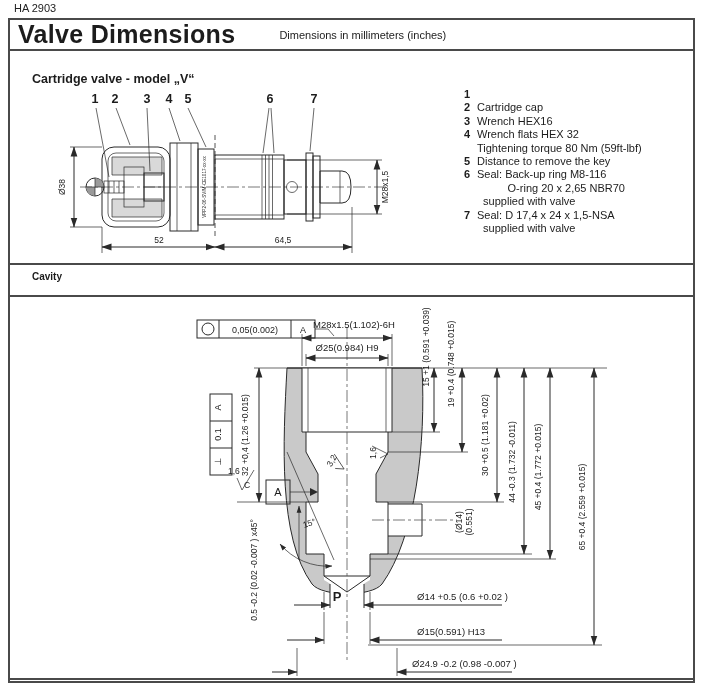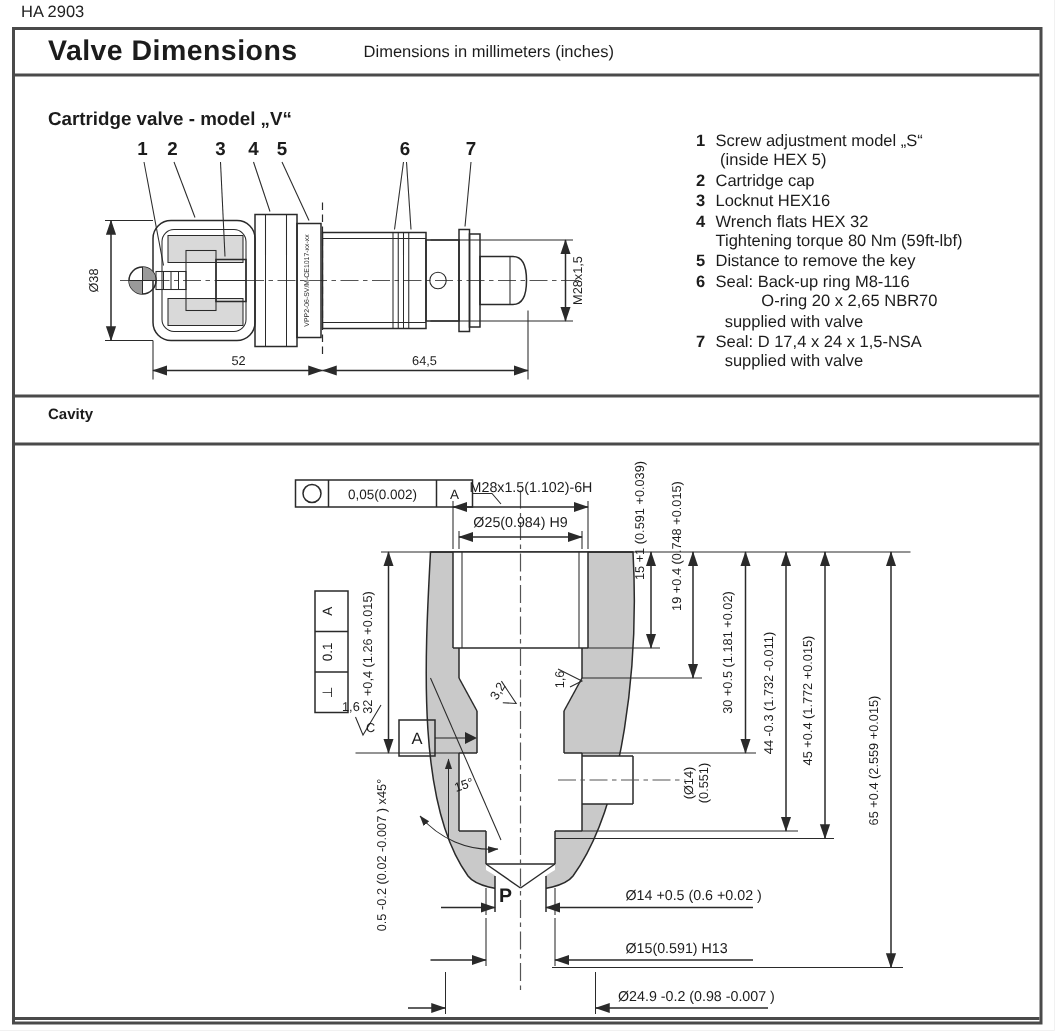--- a/index.html
+++ b/index.html
@@ -3,21 +3,21 @@
 <meta charset="utf-8">
 <style>
   html,body{margin:0;padding:0;background:#e8e8e8;}
   .page{position:relative;width:703px;height:687px;background:#ffffff;overflow:hidden;
         font-family:"Liberation Sans","DejaVu Sans",sans-serif;color:#1c1c1c;}
   .doc-number{position:absolute;left:14px;top:2px;font-size:11px;color:#222;}
   .frame{position:absolute;left:8px;top:18px;width:687px;height:665px;
          border:2px solid #4a4a4a;box-sizing:border-box;background:#fff;}
   .title-row{position:absolute;left:0;top:0;width:100%;height:29px;
              border-bottom:2px solid #4a4a4a;display:flex;align-items:center;}
-  .title-row h1{margin:0 0 0 22px;font-size:19px;letter-spacing:.3px;}
+  .title-row h1{margin:0 0 0 8px;font-size:25px;letter-spacing:.3px;}
   .title-row .subtitle{margin-left:44px;font-size:11px;font-weight:400;}
   .section-label{position:absolute;left:22px;font-weight:bold;}
   .s1{top:52px;font-size:12.5px;}
   .s2{top:251px;font-size:10px;}
   .divider{position:absolute;left:0;width:100%;height:0;border-top:2px solid #4a4a4a;}
   .d1{top:243px;}
   .d2{top:275px;}
   .d3{top:658px;}
   .notes{position:absolute;left:454px;top:68px;width:236px;font-size:11px;line-height:13.4px;}
   .note{display:flex;margin:0;}
@@ -152,30 +152,28 @@
       <g>
         <line class="thin" x1="300" y1="120" x2="300" y2="166"></line>
         <line class="ln" x1="163" y1="160" x2="300" y2="160" marker-start="url(#arV)" marker-end="url(#arV)"></line>
         <text class="dimtxt" x="231" y="156" text-anchor="middle">64,5</text>
       </g>
     </svg>
 
     <div class="notes">
       <div class="note">
           <span class="num">1</span>
-          <span class="txt">Screw adjustment model „S“
- (inside HEX 5)</span>
         </div>
       <div class="note">
           <span class="num">2</span>
           <span class="txt">Cartridge cap</span>
         </div>
       <div class="note">
           <span class="num">3</span>
-          <span class="txt">Locknut HEX16</span>
+          <span class="txt">Wrench HEX16</span>
         </div>
       <div class="note">
           <span class="num">4</span>
           <span class="txt">Wrench flats HEX 32
 Tightening torque 80 Nm (59ft-lbf)</span>
         </div>
       <div class="note">
           <span class="num">5</span>
           <span class="txt">Distance to remove the key</span>
         </div>

